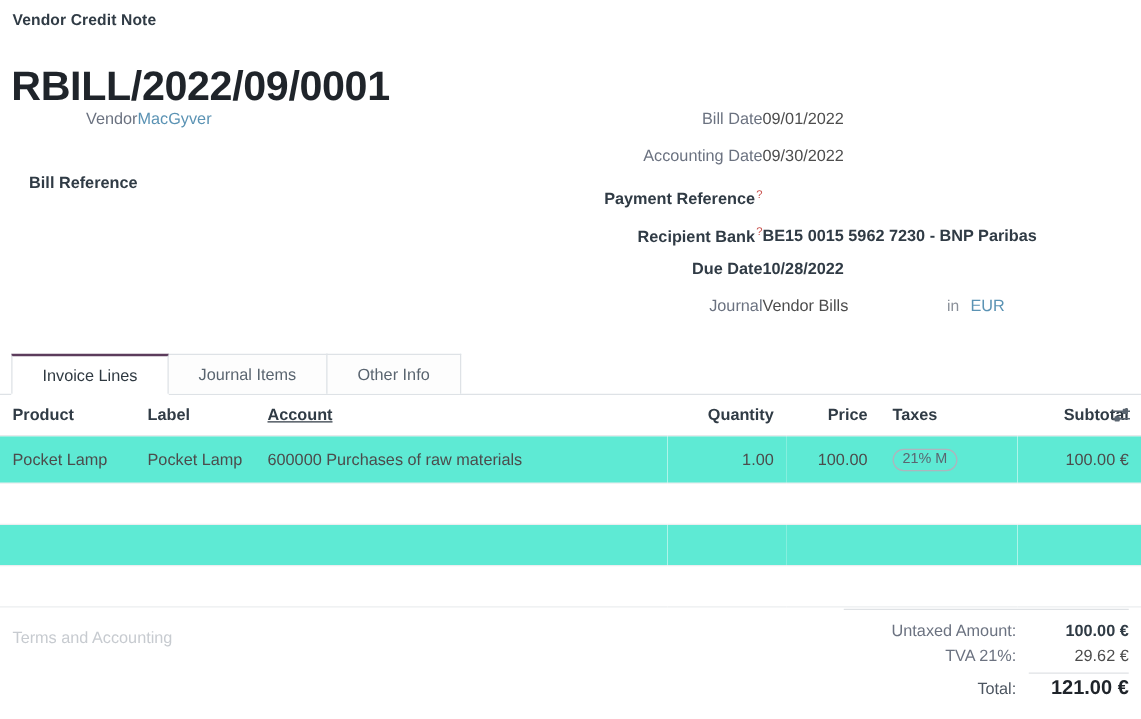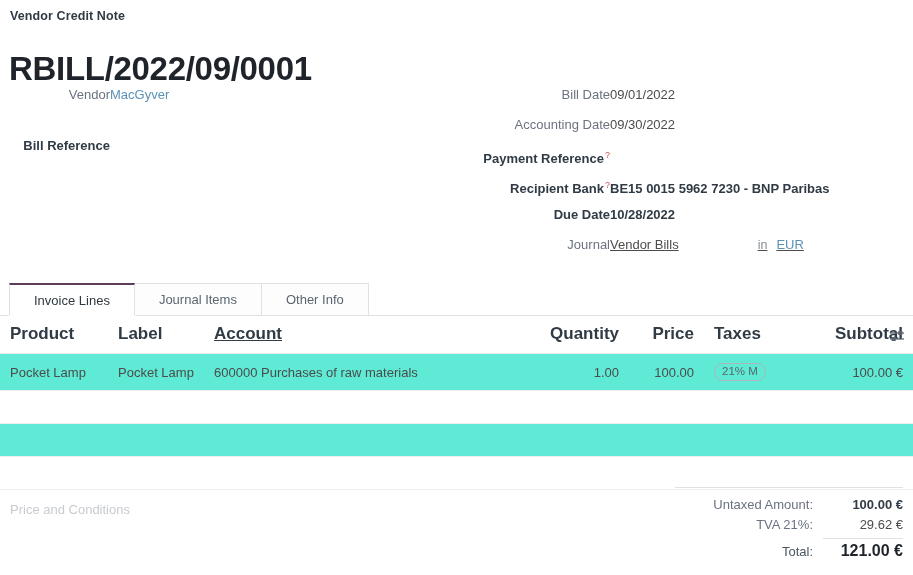--- a/index.html
+++ b/index.html
@@ -79,21 +79,20 @@
   .fld-val.strong { color: #303b45; font-weight: bold; }
   .link {
     color: #5b93b4;
     cursor: pointer;
   }
 
   .inline-cur {
     display: inline-flex;
     align-items: flex-start;
     gap: 9px;
-    text-decoration: underline;
   }
   .in-word { color: #8a9099; font-size: 12.5px; padding-left: 70px;}
 
   
   .notebook {
     position: absolute;
     left: 0; top: 283px; width: 913px;
   }
   .tabs {
     display: flex;
@@ -129,21 +128,21 @@
   
   table.lines {
     width: 913px;
     border-collapse: collapse;
     table-layout: fixed;
     font-size: 13px;
   }
   table.lines th {
     font-weight: bold;
     color: #303b45;
-    font-size: 17px;
+    font-size: 13px;
     padding: 8px 10px 9px 10px;
     border-bottom: 1px solid #e7e9eb;
     white-space: nowrap;
   }
   table.lines td {
     padding: 9px 10px;
     color: #4c4c4c;
     border-bottom: 1px solid #eceef0;
     white-space: nowrap;
     overflow: hidden;
@@ -364,21 +363,21 @@
           <td></td>
           <td></td>
         </tr>
 
       </tbody>
     </table>
   </div>
 
   <div class="footer">
 
-    <div class="terms">Price and Conditions</div>
+    <div class="terms">Terms and Accounting</div>
 
     <div class="totals">
 
       <div class="trow untaxed">
         <span class="tl">Untaxed Amount:</span>
         <span class="tv">100.00 €</span>
       </div>
 
       <div class="trow">
         <span class="tl">TVA 21%:</span>

